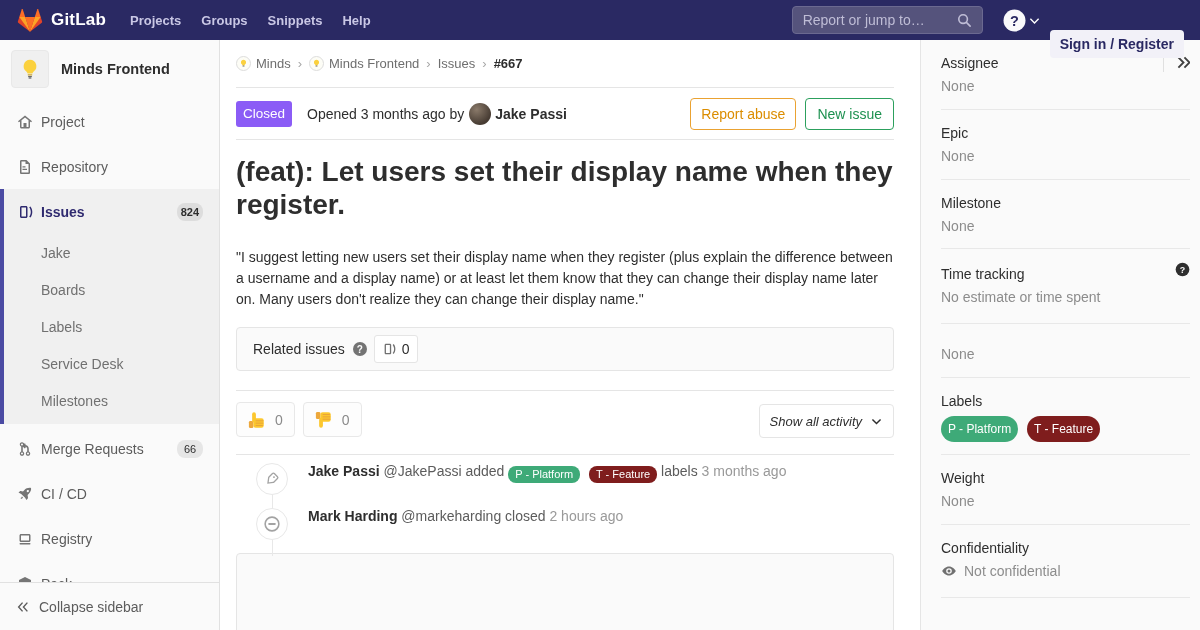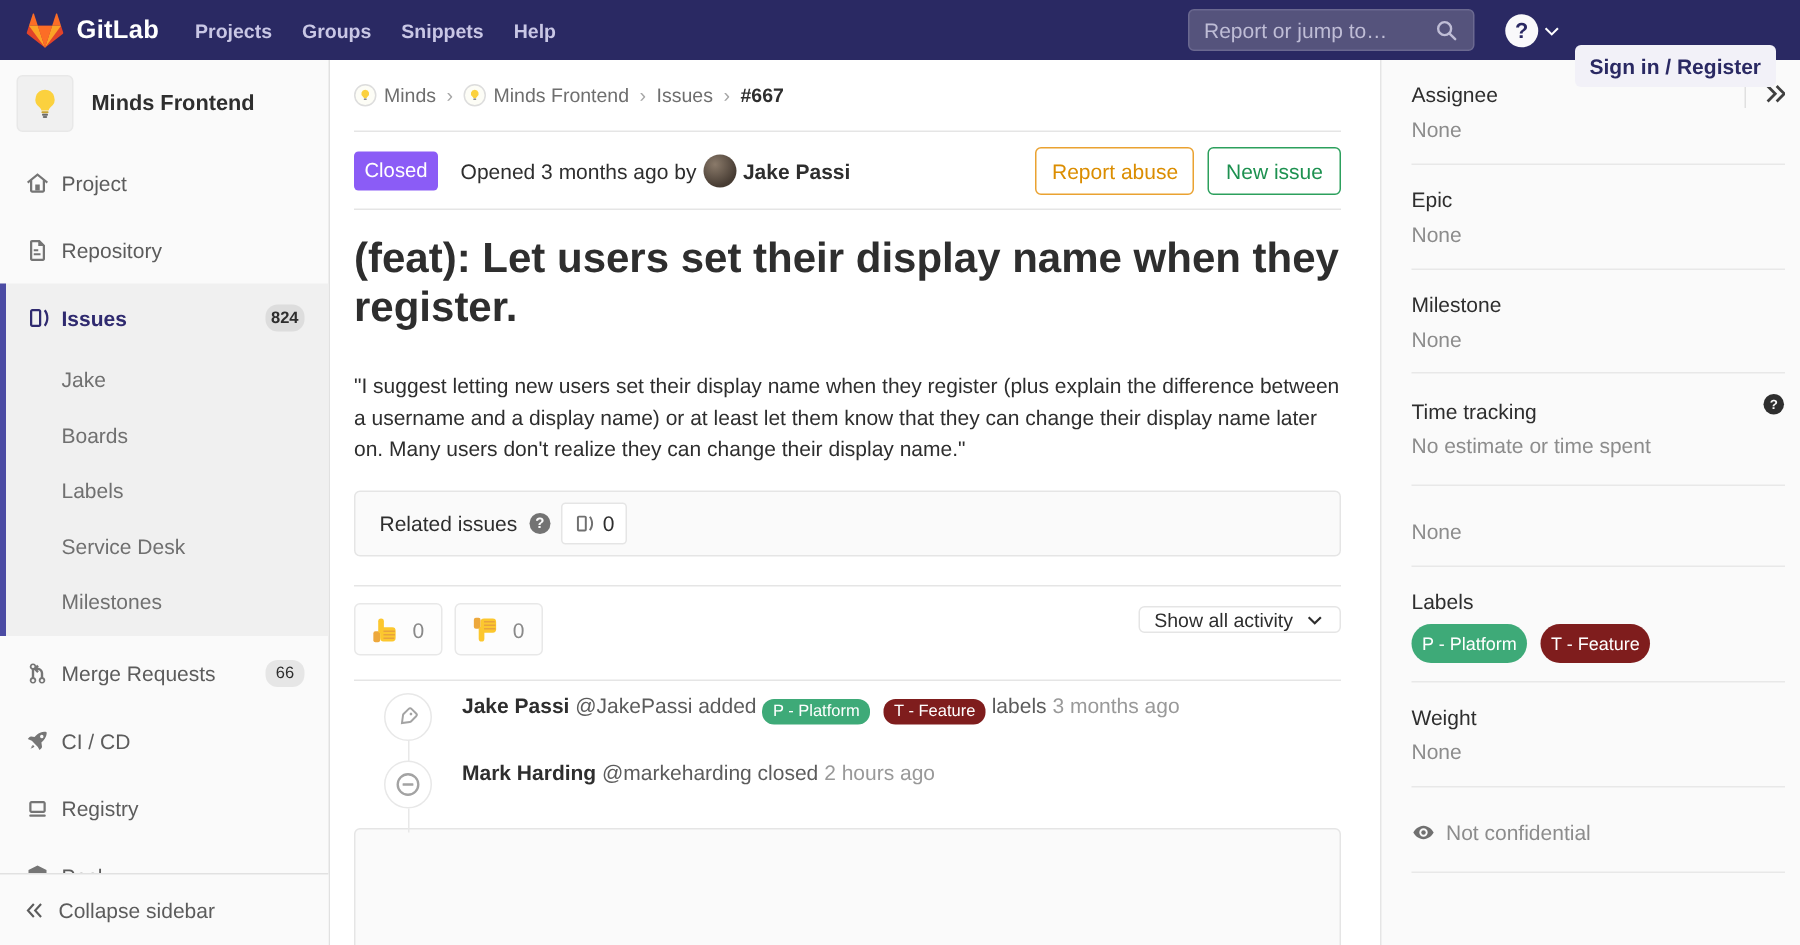--- a/index.html
+++ b/index.html
@@ -52,21 +52,21 @@
 .issue-title { font-size:28px; font-weight:700; color:#2e2e2e; line-height:33px; margin-top:15px; }
 .issue-desc { font-size:14px; color:#2e2e2e; line-height:21px; margin-top:26px; }
 .related { margin-top:17px; border:1px solid #e5e5e5; border-radius:4px; background:#fafafa; height:44px; display:flex; align-items:center; padding:0 16px; }
 .related-title { font-size:14px; color:#2e2e2e; }
 .qmark { width:14px; height:14px; border-radius:50%; background:#737373; color:#fafafa; font-size:10px; font-weight:700; display:inline-flex; align-items:center; justify-content:center; margin-left:8px; }
 .rel-count { margin-left:7px; background:#fff; border:1px solid #e5e5e5; border-radius:3px; height:28px; display:flex; align-items:center; padding:0 7px; font-size:14px; color:#2e2e2e; }
 .block-sep { border-bottom:1px solid #e5e5e5; margin-top:19px; }
 .awards { display:flex; align-items:flex-start; margin-top:11px; padding-bottom:16px; border-bottom:1px solid #e5e5e5; }
 .award-btn { border:1px solid #e8e8e8; border-radius:4px; background:#fdfdfd; height:35px; display:flex; align-items:center; padding:0 11px; margin-right:8px; font-size:14px; color:#8a8a8a; }
 .award-btn svg { }
-.activity-dd { margin-left:auto; border:1px solid #e5e5e5; border-radius:4px; background:#fff; height:18px; margin-top:2px; display:flex; align-items:center; padding:0 10px; font-size:13px; color:#2e2e2e; }
+.activity-dd { margin-left:auto; border:1px solid #e5e5e5; border-radius:4px; background:#fff; height:34px; margin-top:2px; display:flex; align-items:center; padding:0 10px; font-size:13px; color:#2e2e2e;font-style:italic; }
 .note { display:flex; align-items:flex-start; margin-top:13px; position:relative; }
 .note.first { margin-top:8px; }
 .note-icon { width:32px; height:32px; border-radius:50%; border:1px solid #e8e8e8; background:#fff; display:flex; align-items:center; justify-content:center; margin-left:20px; margin-right:20px; z-index:1; }
 .note-txt { font-size:14px; color:#5c5c5c; }
 .note-txt .name { color:#2e2e2e; font-weight:700; }
 .note-txt .time { color:#999; }
 .lbl { display:inline-block; border-radius:8px; color:#fff; font-size:11px; padding:2.5px 7px 3px; vertical-align:-2px; }
 .lbl.big { font-size:12px; padding:5px 7px 5px; border-radius:13px; vertical-align:2px; }
 .lbl.green { background:#3eaa78; margin-right:5px; }
 .lbl.blue { background:#7f1d1d; }
@@ -321,18 +321,19 @@
   </div>
   <div class="rb-block" style="padding-bottom:12px">
     <div class="rb-title">Labels</div>
     <div class="rb-val"><span class="lbl green big">P - Platform</span> <span class="lbl blue big">T - Feature</span></div>
   </div>
   <div class="rb-block">
     <div class="rb-title">Weight</div>
     <div class="rb-val">None</div>
   </div>
   <div class="rb-block" style="padding-bottom:18px">
+    <div class="rb-title">Confidentiality</div>
     <div class="rb-val"><svg width="16" height="16" viewBox="0 0 16 16" style="vertical-align:-3px; margin-right:7px">
           <path d="M8 3.5c-3.2 0-5.8 2.6-6.8 4.5 1 1.9 3.6 4.5 6.8 4.5s5.8-2.6 6.8-4.5C13.8 6.1 11.2 3.5 8 3.5zm0 7.3A2.8 2.8 0 1 1 8 5.2a2.8 2.8 0 0 1 0 5.6z" fill="#707070"></path>
           <circle cx="8" cy="8" r="1.5" fill="#707070"></circle>
         </svg>Not confidential</div>
   </div>
 </div>
 
 </body></html>

